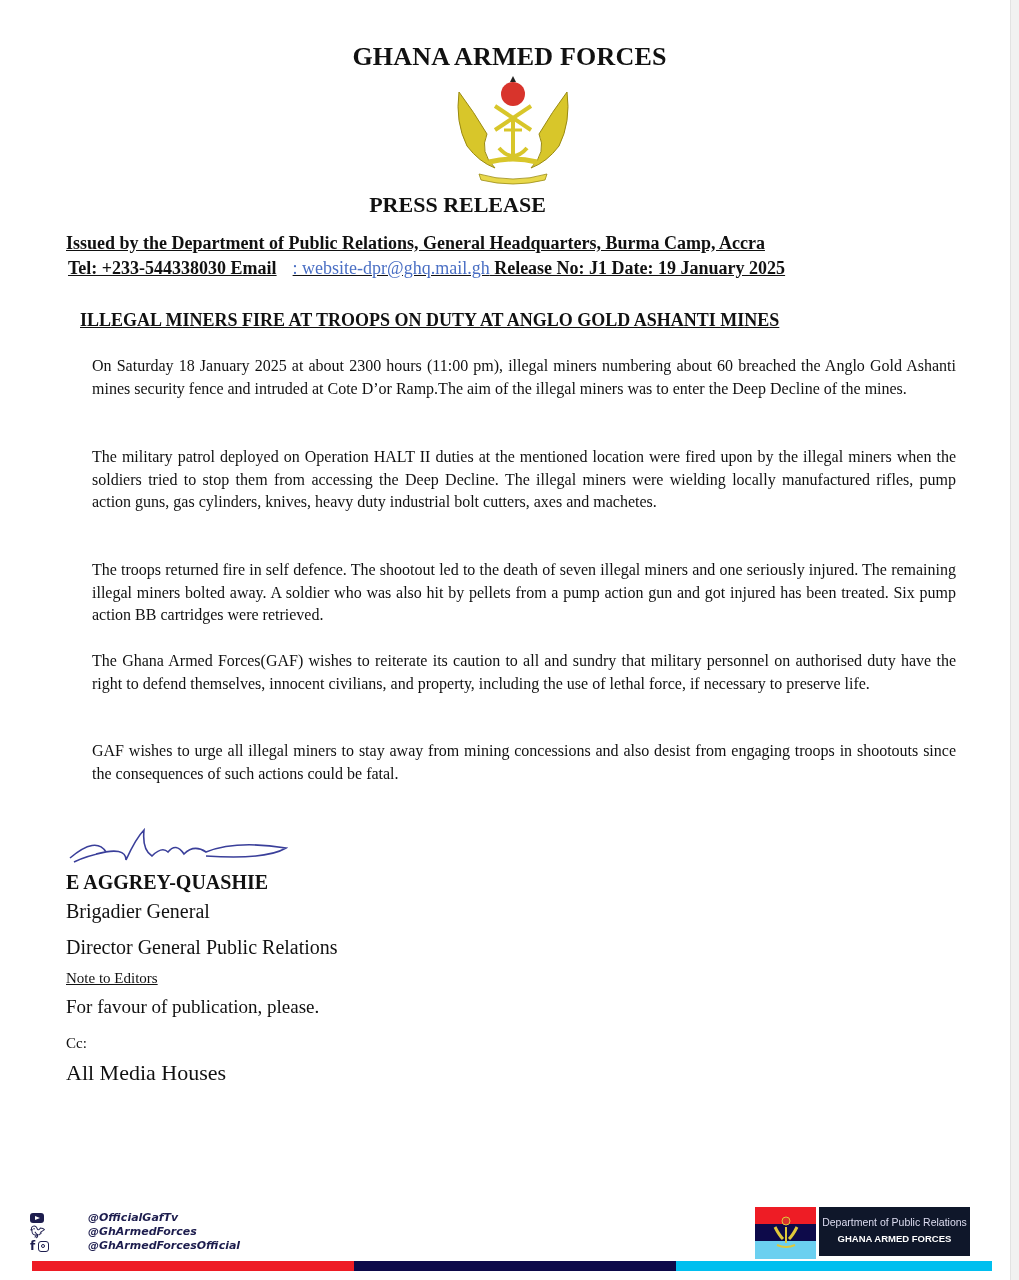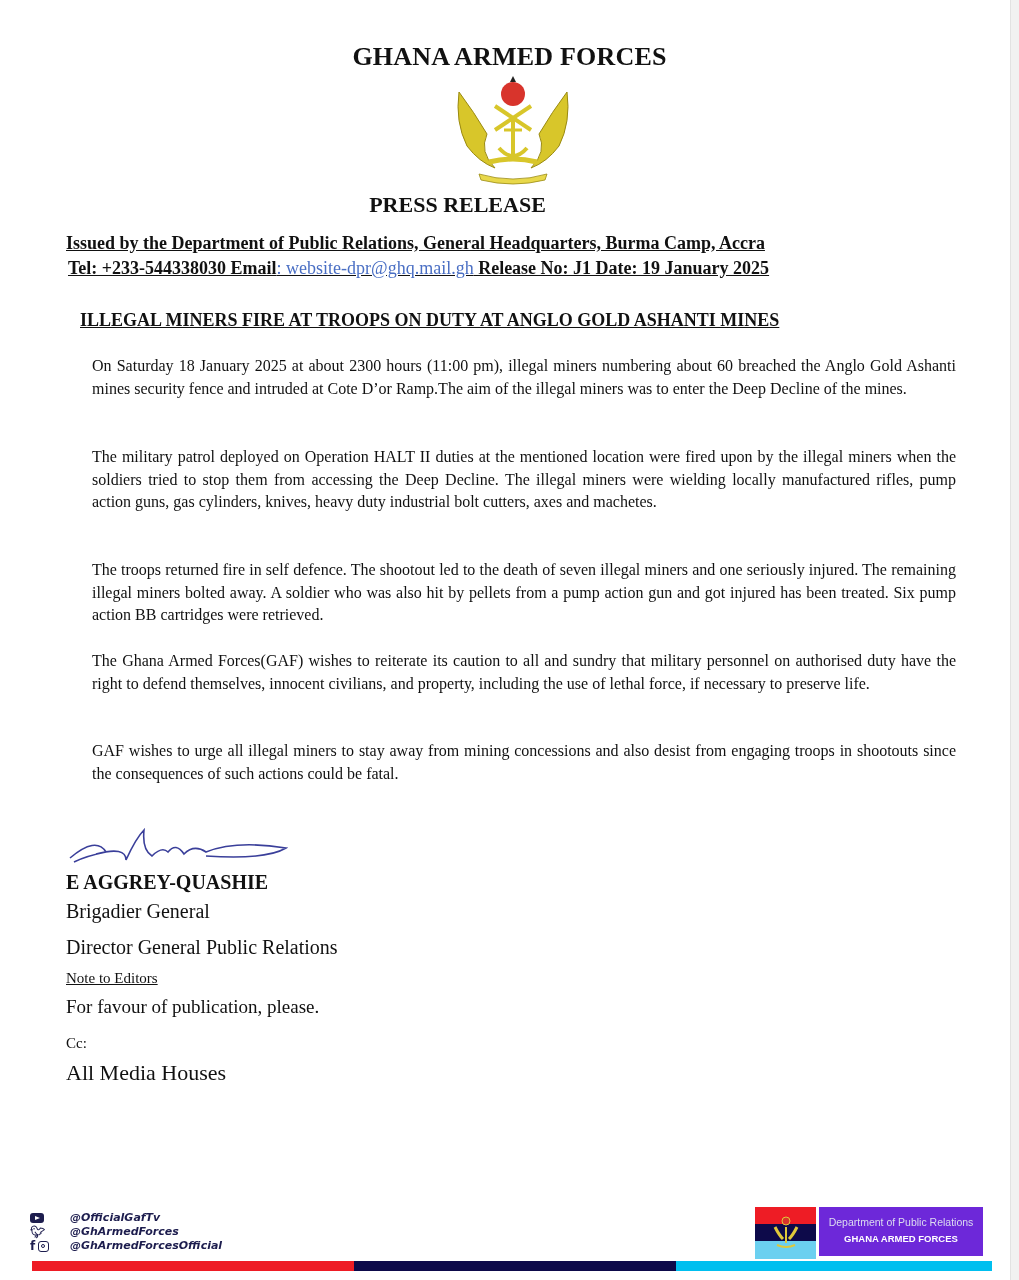--- a/index.html
+++ b/index.html
@@ -4,50 +4,50 @@
 <style>
   html, body { margin:0; padding:0; }
   body { width:1019px; height:1280px; background:#fff; position:relative; overflow:hidden;
          font-family:"Liberation Serif", "DejaVu Serif", serif; color:#111; }
   .edge { position:absolute; right:0; top:0; width:8px; height:1280px; background:#f1f1f1; border-left:1px solid #e2e2e2; }
   .title { position:absolute; top:42px; left:0; width:1019px; text-align:center; font-weight:bold; font-size:26px; letter-spacing:0.2px; }
   .crest { position:absolute; top:72px; left:449px; width:128px; height:116px; }
   .pr { position:absolute; top:192px; left:0; width:915px; text-align:center; font-weight:bold; font-size:22px; }
   .issued { position:absolute; top:233px; left:66px; font-weight:bold; font-size:18px; text-decoration:underline; white-space:nowrap; }
   .contact { position:absolute; top:258px; left:68px; font-weight:bold; font-size:18px; text-decoration:underline; white-space:nowrap; }
-  .contact .email { color:#4a6fc4; font-weight:normal; }
+  .contact .email { color:#4a6fc4; font-weight:normal;padding-left:16px; }
   .headline { position:absolute; top:310px; left:80px; font-weight:bold; font-size:18px; text-decoration:underline; white-space:nowrap; }
   .body { position:absolute; left:92px; width:864px; font-size:16px; line-height:22.5px; text-align:justify; }
   .p1 { top:355px; } .p2 { top:446px; } .p3 { top:559px; } .p4 { top:650px; } .p5 { top:740px; }
   .sig { position:absolute; top:826px; left:66px; width:230px; height:42px; }
   .signame { position:absolute; top:871px; left:66px; font-weight:bold; font-size:20px; }
   .sigline { position:absolute; left:66px; font-size:20px; }
   .rank { top:900px; } .role { top:929px;margin-top:7px; }
   .note { position:absolute; top:970px; left:66px; font-size:15px; text-decoration:underline; }
   .fav { position:absolute; top:996px; left:66px; font-size:19px; }
   .cc { position:absolute; top:1035px; left:66px; font-size:15px; }
   .media { position:absolute; top:1060px; left:66px; font-size:22px; }
   .social { position:absolute; top:1211px; left:30px; font-family:"DejaVu Sans", sans-serif; font-style:italic; font-weight:bold; font-size:11px; color:#1d1d4e; line-height:14px; }
-  .social .row { display:flex; align-items:center; gap:6px; height:14px; }
+  .social .row { display:flex; align-items:center; gap:24px; height:14px; }
   .social .ic { width:34px; display:flex; gap:3px; align-items:center; }
   .yt { width:14px; height:10px; background:#1d1d4e; border-radius:3px; position:relative; }
   .yt:after { content:""; position:absolute; left:5px; top:2.5px; border-left:5px solid #fff; border-top:2.5px solid transparent; border-bottom:2.5px solid transparent; }
   .tw, .fb, .ig { font-style:normal; font-size:12px; color:#1d1d4e; font-weight:bold; }
   .ig { width:11px; height:11px; border:1.6px solid #1d1d4e; border-radius:3px; box-sizing:border-box; position:relative; }
   .ig:after { content:""; position:absolute; left:2px; top:2px; width:4px; height:4px; border:1.4px solid #1d1d4e; border-radius:50%; box-sizing:border-box; }
   .bar { position:absolute; height:10px; top:1261px; }
   .bar.red { left:32px; width:322px; background:#ee1c25; }
   .bar.navy { left:354px; width:322px; background:#0d0a4a; }
   .bar.cyan { left:676px; width:316px; background:#00bfef; }
   .flag { position:absolute; top:1207px; left:755px; width:61px; height:52px; }
   .flag .r { height:17px; background:#ee1c25; }
   .flag .n { height:17px; background:#0d0a4a; }
   .flag .c { height:18px; background:#6bd0f0; }
   .flag .emb { position:absolute; left:18px; top:8px; width:26px; height:36px; }
-  .dept { position:absolute; top:1207px; left:819px; width:164px; height:49px; background:#6d28d9; color:#dcdcf0; font-family:"Liberation Sans", sans-serif; text-align:center; }
+  .dept { position:absolute; top:1207px; left:819px; width:151px; height:49px; background:#0f172a; color:#dcdcf0; font-family:"Liberation Sans", sans-serif; text-align:center; }
   .dept .d1 { font-size:10.5px; margin-top:9px; }
   .dept .d2 { font-size:9.5px; font-weight:bold; margin-top:5px; color:#fff; }
 </style>
 </head>
 <body>
 
 <div class="edge"></div>
 
 <div class="title">GHANA ARMED FORCES</div>
 

